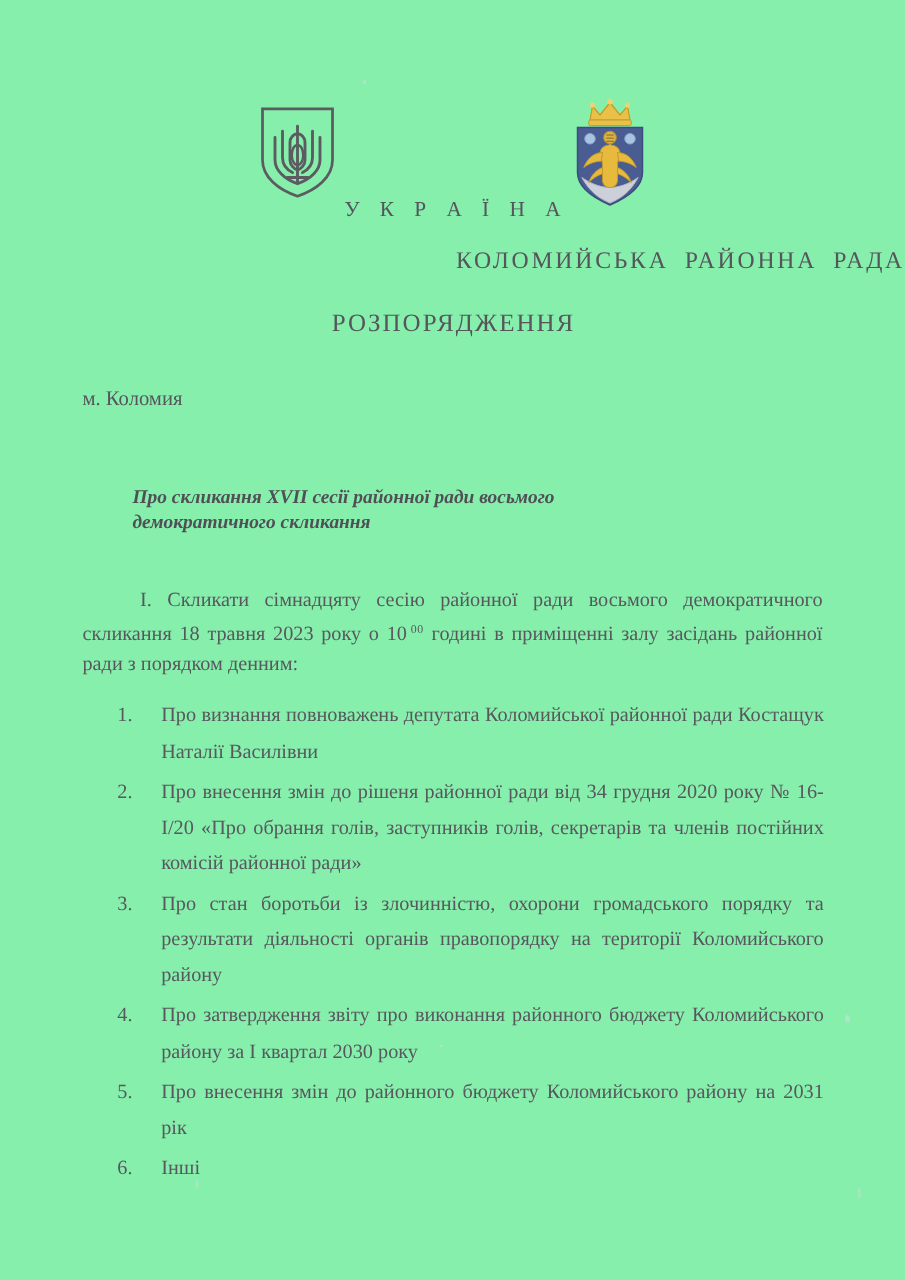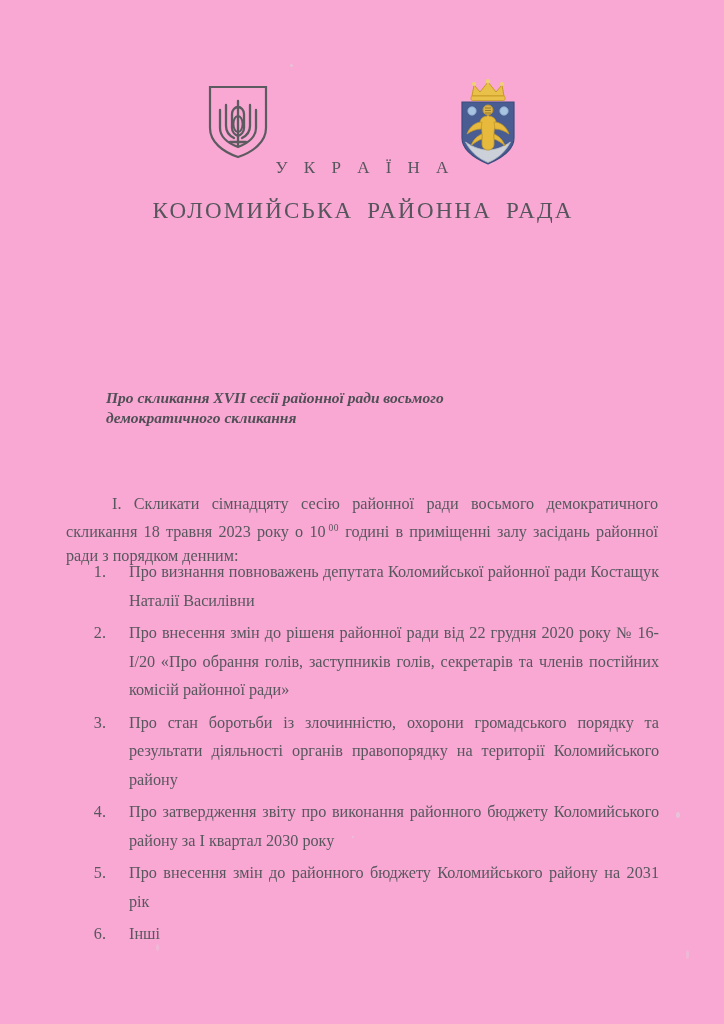--- a/index.html
+++ b/index.html
@@ -14,21 +14,21 @@
     position: relative;
     overflow: hidden;
     font-family: "Liberation Serif", "DejaVu Serif", serif;
     color: #5c5c61;
     -webkit-font-smoothing: antialiased;
   }
 
   .page {
     position: absolute;
     inset: 0;
-    background: #f9a8d4;
+    background: #86efac;
   }
 
   
   .emblem-row {
     position: absolute;
     top: 78px;
     left: 0;
     width: 724px;
     height: 92px;
   }
@@ -56,24 +56,25 @@
     font-weight: 400;
   }
   .h-ukraine {
     top: 158px;
     font-size: 17px;
     letter-spacing: 6px;
     text-indent: 6px;
   }
   .h-council {
     top: 198px;
-    font-size: 23px;
+    font-size: 19px;
     letter-spacing: 2.2px;
     text-indent: 2.2px;
     word-spacing: 6px;
+    text-align: right;
   }
   .h-type {
     top: 248px;
     font-size: 20px;
     letter-spacing: 1.6px;
     text-indent: 1.6px;
   }
 
   
   .date-block {
@@ -108,21 +109,21 @@
     font-size: 15.5px;
     line-height: 20px;
     color: #4f4f55;
     font-family: Liberation Serif, serif;
   }
 
   
   .intro {
     position: absolute;
     left: 66px;
-    top: 492px;
+    top: 468px;
     width: 592px;
     font-size: 16.2px;
     line-height: 24px;
     text-align: justify;
     text-indent: 46px;
     color: #57575d;
   }
   .intro .sup {
     font-size: 9.5px;
     vertical-align: super;
@@ -222,38 +223,40 @@
         </g>
         <path d="M34.6 39.5 L36 36.5 L37.4 39.5 Z" fill="#e7b93c"></path>
       </svg>
     </div>
   </div>
 
   <div class="heading h-ukraine">У К Р А Ї Н А</div>
 
   <div class="heading h-council">КОЛОМИЙСЬКА РАЙОННА РАДА</div>
 
+  <div class="heading h-type">РОЗПОРЯДЖЕННЯ</div>
 
   <div class="date-block">
+    <div>м. Коломия</div>
   </div>
 
   <div class="subject">Про скликання XVII сесії районної ради восьмого демократичного скликання</div>
 
   <div class="intro">
     <span>I. Скликати сімнадцяту сесію районної ради восьмого демократичного скликання   18 травня 2023 року о 10</span><span class="sup">00</span><span> годині в приміщенні залу засідань районної ради з порядком денним:</span>
   </div>
 
   <ol class="agenda">
     <li>
       <span class="num">1.</span>
       <span class="txt">Про визнання повноважень депутата Коломийської районної ради Костащук  Наталії Василівни</span>
     </li>
     <li>
       <span class="num">2.</span>
-      <span class="txt">Про внесення змін до рішеня районної ради від 22 грудня 2020 року № 16-I/20 «Про обрання голів, заступників голів, секретарів та членів постійних комісій районної ради»</span>
+      <span class="txt">Про внесення змін до рішеня районної ради від 34 грудня 2020 року № 16-I/20 «Про обрання голів, заступників голів, секретарів та членів постійних комісій районної ради»</span>
     </li>
     <li>
       <span class="num">3.</span>
       <span class="txt">Про стан боротьби із злочинністю, охорони громадського порядку та результати діяльності органів правопорядку на території Коломийського району</span>
     </li>
     <li>
       <span class="num">4.</span>
       <span class="txt">Про затвердження звіту про виконання районного бюджету Коломийського району за I квартал 2030 року</span>
     </li>
     <li>

